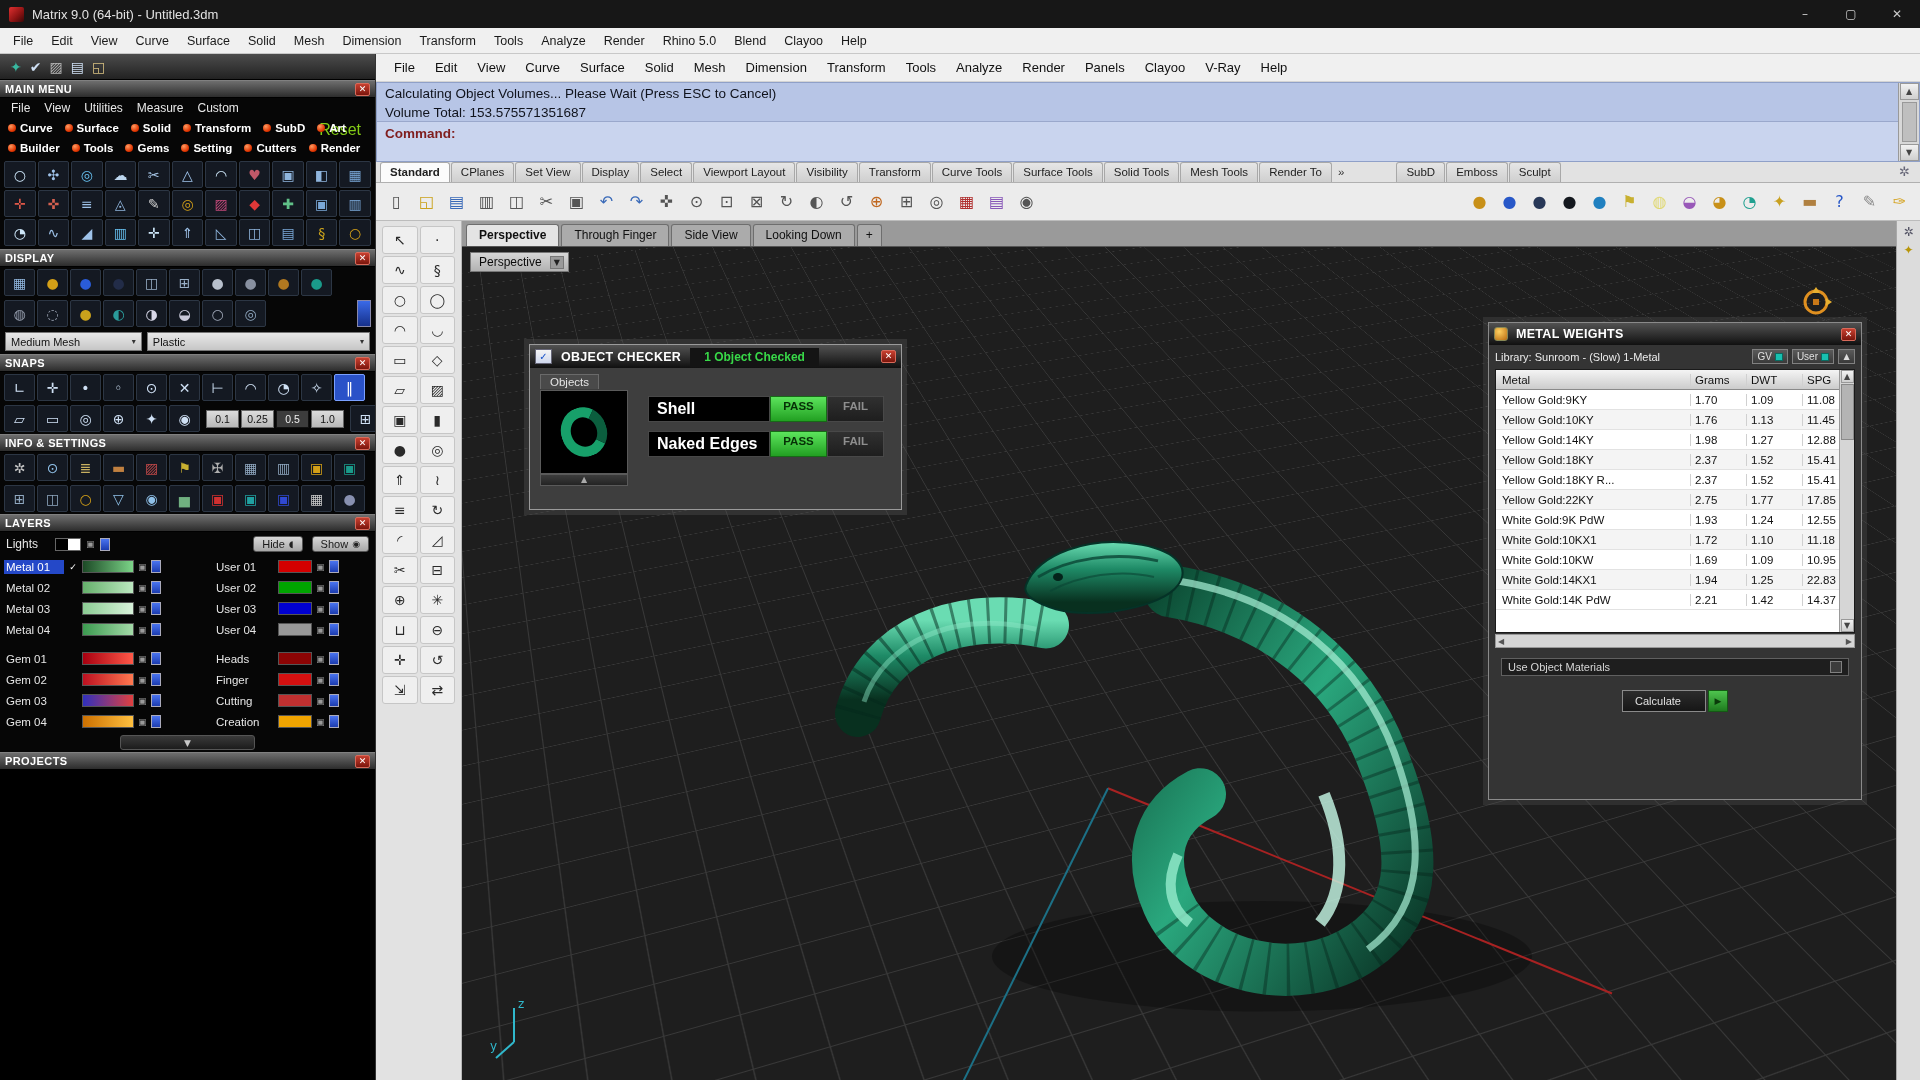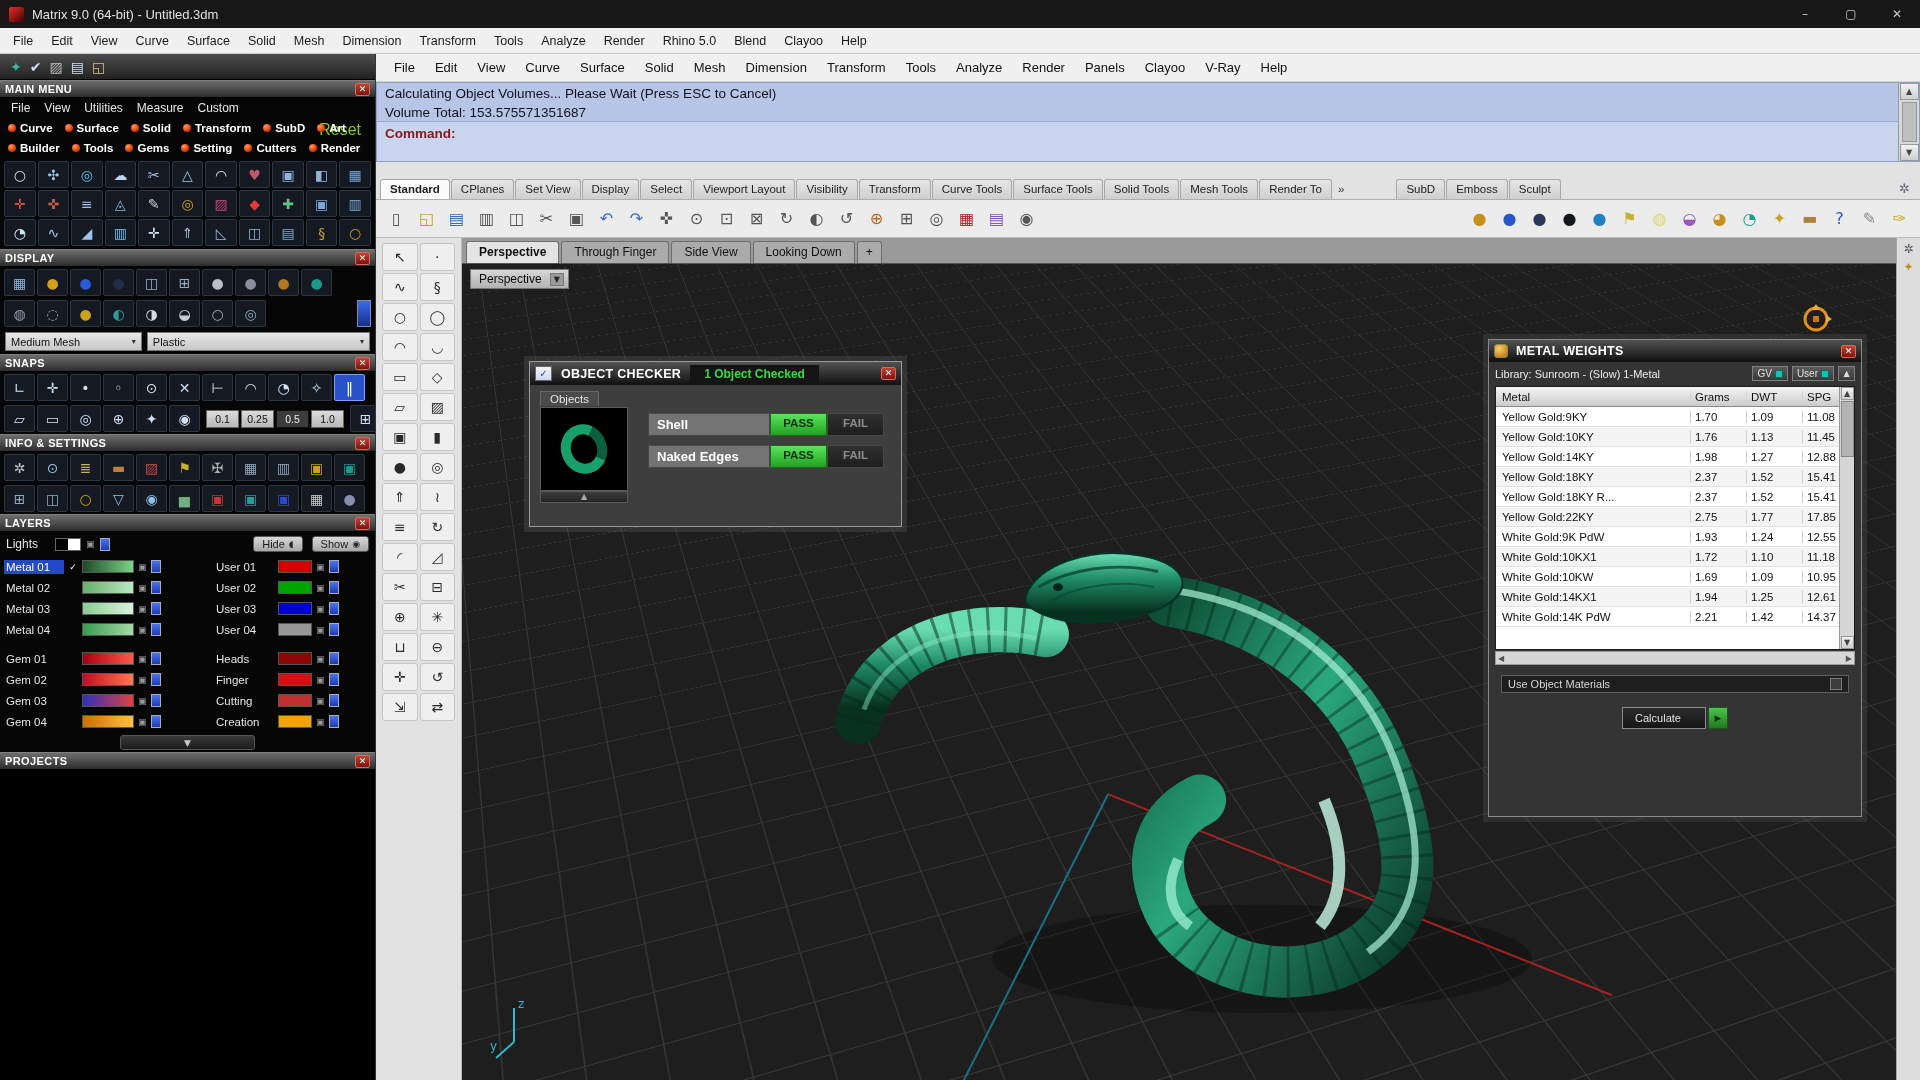--- a/index.html
+++ b/index.html
@@ -72,21 +72,21 @@
   .rhino-menubar .mi{padding:0 10px;font-size:13px;color:#111;}
 
   .cmd-wrap{display:flex;height:80px;background:#b7c5e6;border:1px solid #8fa0c8;}
   .cmd-panel{flex:1;display:flex;flex-direction:column;}
   .cmd-line{color:#10131c;font-size:13.5px;padding:3px 8px 1px;}
   .cmd-prompt{flex:1;background:#c9d4ee;border-top:1px solid #9aa8cc;font-weight:bold;font-size:13.5px;color:#7f1d1d;padding:4px 8px;}
   .cmd-scroll{width:21px;background:#d8d8d8;border-left:1px solid #999;display:flex;flex-direction:column;align-items:center;}
   .sc-btn{width:19px;height:17px;background:linear-gradient(#f2f2f2,#cfcfcf);border:1px solid #999;font-size:8px;color:#444;display:flex;align-items:center;justify-content:center;}
   .sc-thumb{width:15px;flex:1;margin:2px 0;background:#bfbfbf;border:1px solid #999;}
 
-  .tabs-row{height:38px;background:#e2e2e2;border-bottom:1px solid #b0b0b0;display:flex;align-items:flex-end;padding:2px 4px 0;gap:1px;}
+  .tabs-row{height:21px;background:#e2e2e2;border-bottom:1px solid #b0b0b0;display:flex;align-items:flex-end;padding:2px 4px 0;gap:1px;}
   .rtab{padding:3px 9px 4px;font-size:11.5px;color:#222;background:linear-gradient(#e6e6e6,#cfcfcf);border:1px solid #a8a8a8;border-bottom:none;border-radius:3px 3px 0 0;white-space:nowrap;}
   .rtab.active{background:#fbfbfb;font-weight:bold;}
   .rtab-ovf{padding:3px 5px 4px;font-size:11.5px;color:#333;}
   .side-tabs{margin-left:46px;display:flex;gap:1px;}
   .tabs-gear{margin-left:auto;margin-bottom:3px;color:#667;font-size:13px;padding-right:6px;}
 
   .toolbar-row{height:38px;background:#ececec;border-bottom:1px solid #bcbcbc;display:flex;align-items:center;padding:0 6px;gap:1px;}
   .tbi{width:29px;height:29px;border:1px solid transparent;border-radius:3px;display:flex;align-items:center;justify-content:center;font-size:16px;}
   .tb-spacer{flex:1;}
 
@@ -119,21 +119,21 @@
   .oc-status{color:#38d848;font-size:12px;font-weight:bold;background:#141414;padding:2px 14px;}
   .oc-x{margin-left:auto;}
   .oc-body{display:flex;gap:18px;padding:4px 10px;}
   .oc-left{width:90px;flex:none;}
   .oc-objects{display:inline-block;color:#e4e4e4;font-size:11.5px;background:#4a4a4a;border:1px solid #6a6a6a;border-bottom:none;padding:1px 9px;}
   .oc-preview{width:88px;height:84px;background:#000;border:1px solid #5a5a5a;display:flex;align-items:center;justify-content:center;}
   .oc-ring{width:46px;height:50px;border:10px solid #17a06a;border-right-color:#0b5e3e;border-radius:50%;transform:rotate(-20deg);}
   .oc-up{width:88px;height:12px;background:linear-gradient(#3c3c3c,#242424);border:1px solid #5a5a5a;color:#aaa;font-size:8px;text-align:center;line-height:10px;}
   .oc-checks{display:flex;flex-direction:column;gap:9px;margin-top:24px;flex:1;}
   .ocrow{display:flex;}
-  .oclabel{width:122px;background:#737373;border:1px solid #484848;color:#fff;font-size:13px;font-weight:bold;padding:3px 8px;}
+  .oclabel{width:122px;background:#000000;border:1px solid #484848;color:#fff;font-size:16px;font-weight:bold;padding:3px 8px;}
   .ocpass{width:57px;background:linear-gradient(#5ce45c,#22a022);border:1px solid #176a17;color:#063006;font-weight:bold;font-size:11.5px;text-align:center;padding:3px 0;}
   .ocfail{width:57px;background:linear-gradient(#303030,#1e1e1e);border:1px solid #484848;color:#8e8e8e;font-weight:bold;font-size:11.5px;text-align:center;padding:3px 0;}
 
   
   .mw{position:absolute;left:1026px;top:75px;width:374px;height:478px;background:#343434;border:1px solid #8a8a8a;box-shadow:0 0 0 5px rgba(90,90,90,.3);z-index:5;}
   .mw-title{height:22px;background:linear-gradient(#525252,#101010);display:flex;align-items:center;gap:8px;padding:0 5px;}
   .mw-tico{width:14px;height:14px;background:radial-gradient(circle at 35% 30%,#ffd060,#b86a10);border-radius:3px;border:1px solid #885;}
   .mw-name{color:#fff;font-size:12.5px;font-weight:bold;flex:1;letter-spacing:.3px;}
   .mw-librow{display:flex;align-items:center;gap:4px;padding:4px 6px 2px;color:#ececec;font-size:11px;}
   .mw-lib{flex:1;}
@@ -842,21 +842,21 @@
                     <div class="mwr">
                       <span class="c0">White Gold:10KW</span>
                       <span class="c1">1.69</span>
                       <span class="c2">1.09</span>
                       <span class="c3">10.95</span>
                     </div>
                     <div class="mwr">
                       <span class="c0">White Gold:14KX1</span>
                       <span class="c1">1.94</span>
                       <span class="c2">1.25</span>
-                      <span class="c3">12.61</span>
+                      <span class="c3">22.83</span>
                     </div>
                     <div class="mwr">
                       <span class="c0">White Gold:14K PdW</span>
                       <span class="c1">2.21</span>
                       <span class="c2">1.42</span>
                       <span class="c3">14.37</span>
                     </div>
                   </div>
                 <div class="mw-vscroll">
                   <span class="sc-btn glyph" style="width:13px;height:13px">▲</span>

